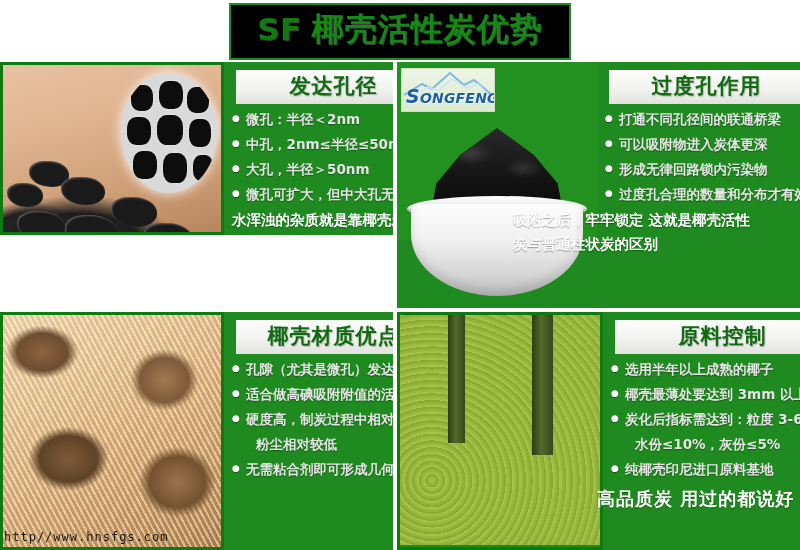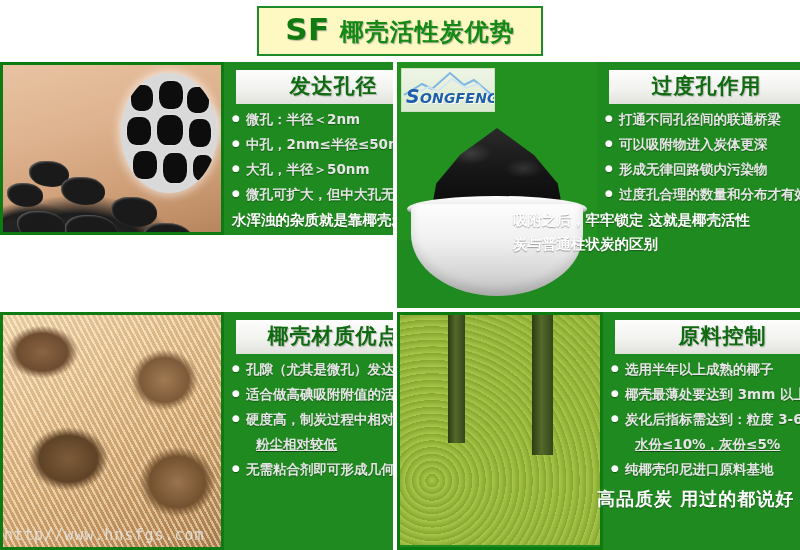--- a/index.html
+++ b/index.html
@@ -23,35 +23,35 @@
     position: absolute;
     left: 0; top: 0;
     width: 800px; height: 62px;
     display: flex;
     align-items: center;
     justify-content: center;
     background: #ffffff;
   }
   .title-box {
     border: 2px solid #1f8a28;
-    background: #fef9c3;
+    background: #000000;
     padding: 3px 26px 6px 26px;
     display: flex;
     align-items: baseline;
     gap: 10px;
   }
   .title-sf {
     font-size: 31px;
     font-weight: bold;
     color: #117a11;
     letter-spacing: 0.5px;
     text-shadow: 1px 1px 1px rgba(120,120,120,0.55);
   }
   .title-cn {
-    font-size: 24px;
+    font-size: 32px;
     font-weight: bold;
     color: #138a13;
     letter-spacing: 1px;
     text-shadow: 1px 1px 1px rgba(120,120,120,0.55);
   }
 
   
   .grid {
     position: absolute;
     left: 0; top: 62px;
@@ -217,21 +217,20 @@
   .bullets li::before {
     content: "\25CF";
     position: absolute;
     left: 0; top: 0;
     font-size: 9px;
     line-height: 1.9;
     color: #ffffff;
   }
   .bullets li.cont {
     padding-left: 24px;
-    text-decoration: underline;
   }
   .bullets li.cont::before { content: ""; }
 
   .tail {
     color: #ffffff;
     font-size: 14.5px;
     font-weight: bold;
     line-height: 1.5;
     text-shadow: 0 1px 1px rgba(0,0,0,0.35);
     margin-top: 2px;
@@ -265,23 +264,23 @@
     color: #1d5fa8;
     letter-spacing: 0.2px;
     text-shadow: 1px 1px 0 rgba(255,255,255,0.9);
   }
   .logo-text .cap { font-size: 19px; }
 
   
   .watermark {
     position: absolute;
     left: 4px; bottom: 6px;
-    color: #e5e5e5;
+    color: #000000;
     font-family: "DejaVu Sans Mono", "Liberation Mono", monospace;
-    font-size: 15px;
+    font-size: 12px;
     letter-spacing: 1px;
     opacity: 0.85;
   }
 </style>
 </head>
 <body>
 
 <div id="poster">
 
   <div class="title-wrap">

